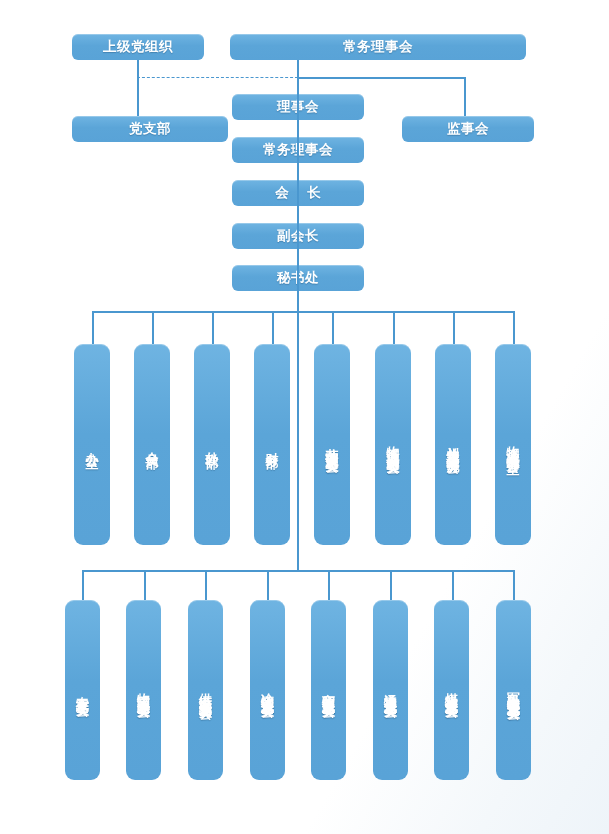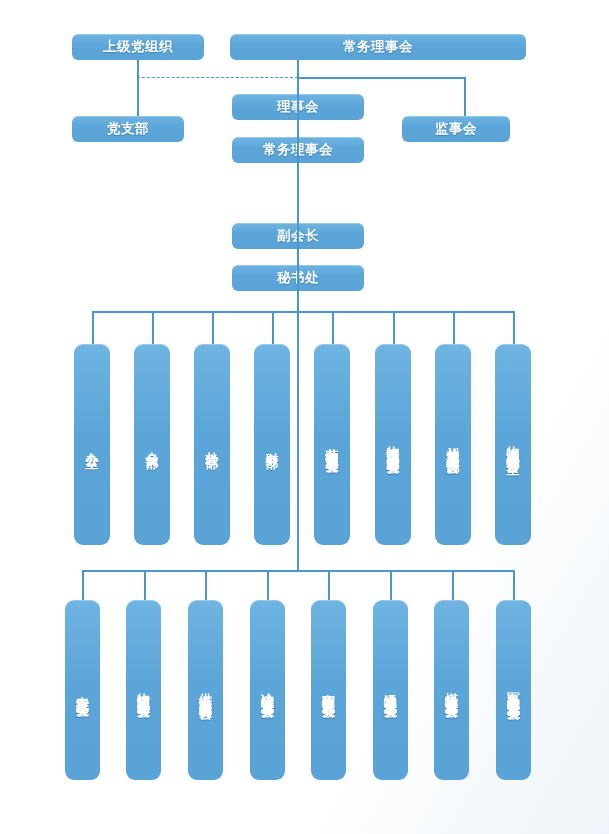--- a/index.html
+++ b/index.html
@@ -73,28 +73,29 @@
 </style>
 </head>
 <body>
 
 <div id="chart-root">
 
   <div class="node horizontal" style="left:72px; top:34px; width:132px;">上级党组织</div>
 
   <div class="node horizontal" style="left:230px; top:34px; width:296px;">常务理事会</div>
 
-  <div class="node horizontal" style="left:72px; top:116px; width:112px;">党支部</div>
+  <div class="node horizontal" style="left:72px; top:116px; width:156px;">党支部</div>
 
   <div class="node horizontal" style="left:232px; top:94px; width:132px;">理事会</div>
 
-  <div class="node horizontal" style="left:402px; top:116px; width:108px;">监事会</div>
+  <div class="node horizontal" style="left:402px; top:116px; width:132px;">监事会</div>
 
   <div class="node horizontal" style="left:232px; top:137px; width:132px;">常务理事会</div>
 
+  <div class="node horizontal wide-letter" style="left:232px; top:180px; width:132px;">会  长</div>
 
   <div class="node horizontal" style="left:232px; top:223px; width:132px;">副会长</div>
 
   <div class="node horizontal" style="left:232px; top:265px; width:132px;">秘书处</div>
 
   <div class="line-v" style="left:137px; top:60px; height:56px;"></div>
 
   <div class="line-dashed" style="left:137px; top:77px; width:161px;"></div>
 
   <div class="line-v" style="left:297px; top:60px; height:510px;"></div>

